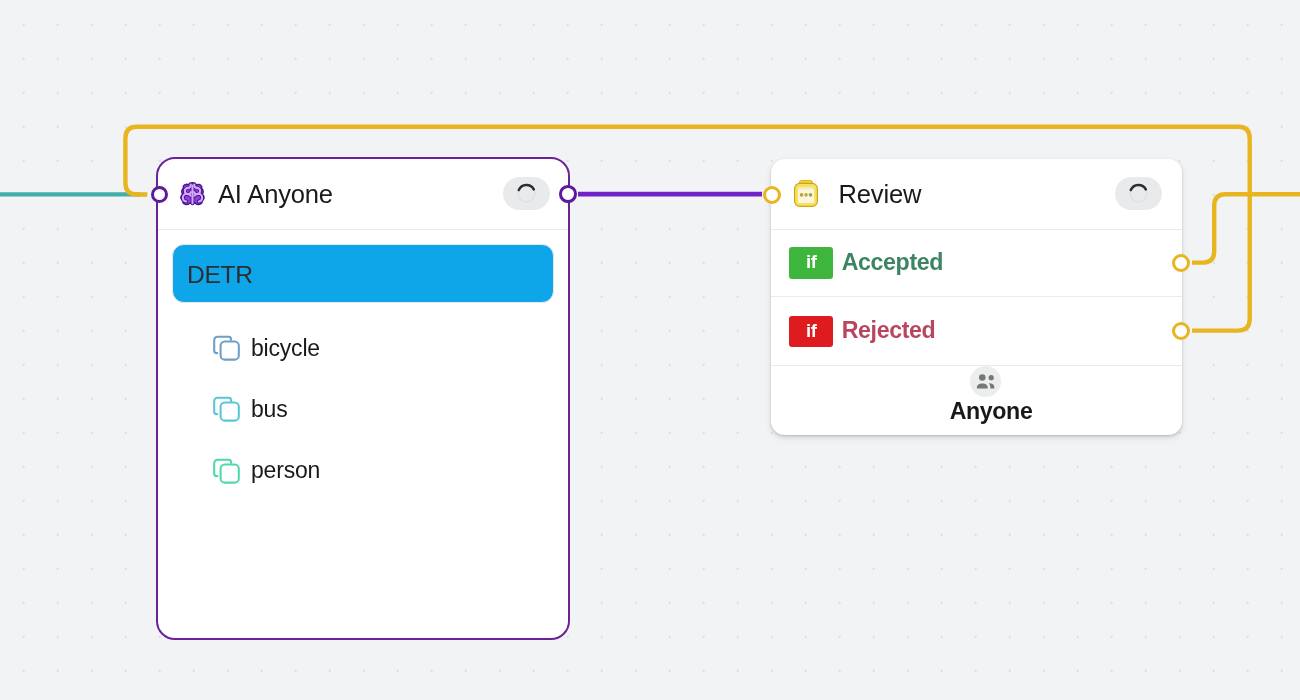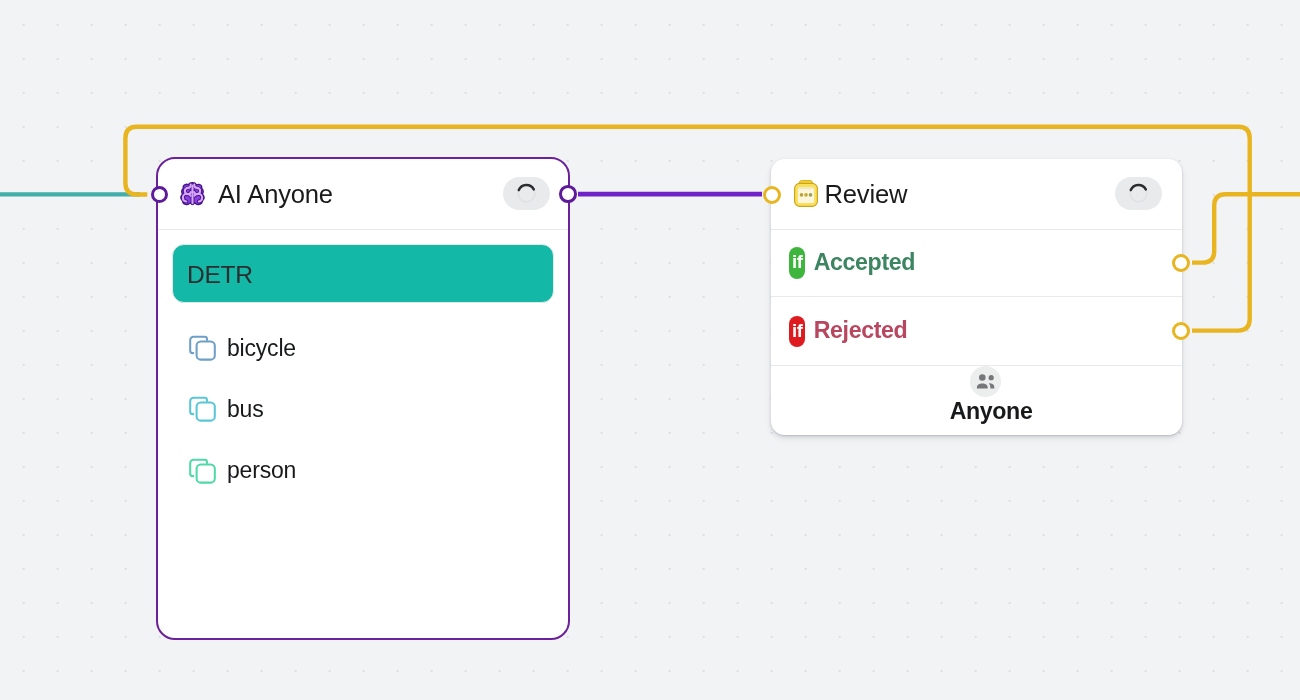--- a/index.html
+++ b/index.html
@@ -18,48 +18,48 @@
   svg.edges{position:absolute;left:0;top:0;width:1300px;height:700px;overflow:visible;}
 
   
   .node{position:absolute;background:#fff;box-sizing:border-box;}
   #ai-node{left:156px;top:156.8px;width:414px;height:483.5px;border:2.4px solid #6a2199;border-radius:19px;}
   #review-node{left:771px;top:158.6px;width:411px;height:276.6px;border-radius:13.5px;
     box-shadow:0 1px 2px rgba(16,24,40,.16),0 2px 5px rgba(16,24,40,.09),0 4px 10px rgba(16,24,40,.05);}
 
   .node-header{display:flex;align-items:center;height:70px;box-sizing:border-box;padding:0 0 0 21px;}
   #review-node .node-header{padding-left:22.5px;height:70.4px;}
-  #review-node .node-title{margin-left:7px;}
+  #review-node .node-title{margin-left:21px;}
   .clip{display:block;width:24px;height:27px;flex:none;}
   .brain{display:block;width:27px;height:27px;flex:none;}
   .node-title{font-size:25.6px;color:#1a1a1a;letter-spacing:-0.2px;margin-left:12px;position:relative;top:1px;}
   .hdr-spacer{flex:1;}
 
   .spinner-btn{width:47px;height:33px;border-radius:16.5px;background:#e9eaec;
     display:flex;align-items:center;justify-content:center;margin-right:18.5px;}
   #review-node .spinner-btn{margin-right:20px;}
   .spinner{width:21px;height:21px;display:block;}
 
   .divider{height:1px;background:#e9eaec;}
 
   .ai-body{padding:0;}
   .model-input{margin:14px 14px 0 14px;height:59px;border:1px solid #e6e7e9;border-radius:12px;
-    background:#14b8a6;display:flex;align-items:center;padding:0 14px;box-sizing:border-box;}
+    background:#0ea5e9;display:flex;align-items:center;padding:0 14px;box-sizing:border-box;}
   .model-input .val{font-size:24.6px;color:#2b2d31;letter-spacing:-0.35px;position:relative;top:1.5px;}
 
-  .label-list{margin-top:14.9px;}
+  .label-list{margin-top:14.9px;margin-left:24px;}
   .label-row{display:flex;align-items:center;height:61.2px;padding-left:31px;box-sizing:border-box;}
   .label-row .ico{width:27px;height:26px;display:block;flex:none;}
   .label-row .txt{font-size:23px;color:#18191b;margin-left:11px;letter-spacing:-0.2px;}
 
   .rev-row{display:flex;align-items:center;height:66.4px;box-sizing:border-box;padding-left:18.4px;}
   .rev-row.r2{height:67.8px;}
   .rev-row.r3{height:69px;padding-left:17.6px;flex-direction:column;}
   .rev-row.r3 .lbl{margin-left:11.5px;top:1.2px;}
-  .if-badge{width:16px;height:30.5px;border-radius:10px;display:flex;align-items:center;justify-content:center;
+  .if-badge{width:44px;height:30.5px;border-radius:3px;display:flex;align-items:center;justify-content:center;
     color:#fff;font-size:18.5px;font-weight:700;font-family:"Liberation Sans",sans-serif;flex:none;line-height:1;
     letter-spacing:-0.3px;padding-bottom:1px;}
   .rev-row .lbl{font-size:23.2px;margin-left:8.3px;letter-spacing:-0.38px;position:relative;top:-1px;font-weight:bold;}
   .avatar{width:31px;height:31px;border-radius:50%;background:#eceded;display:flex;align-items:center;justify-content:center;flex:none;}
 
   
   .port{position:absolute;border-radius:50%;box-sizing:border-box;background:#fff;}
   .port.purple{border:3.2px solid #5d1b9c;}
   .port.gold{border:3.9px solid #e8b520;}
 </style>

